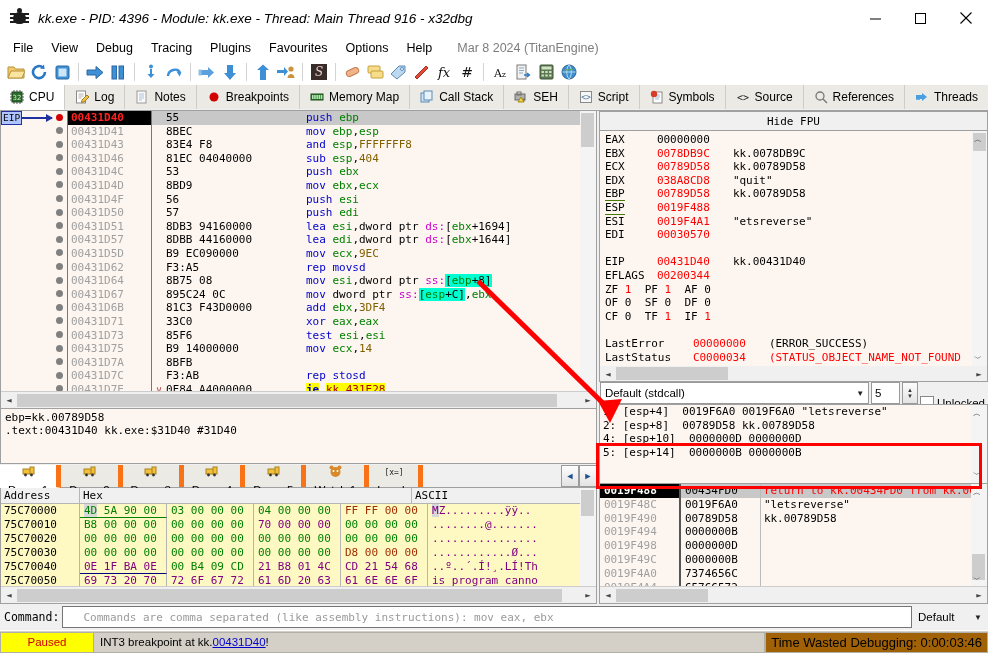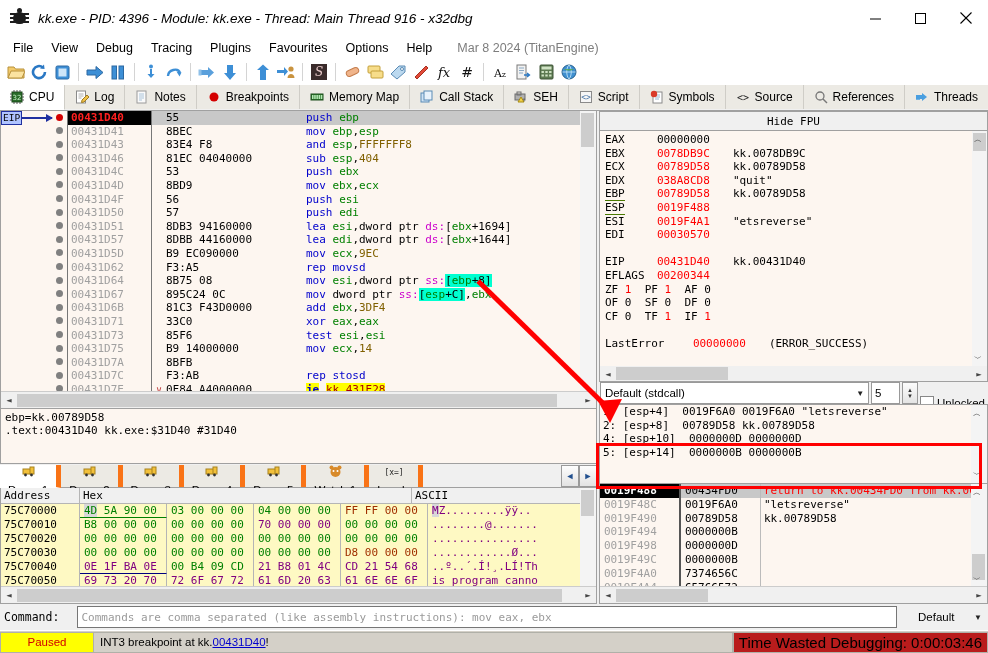--- a/index.html
+++ b/index.html
@@ -153,33 +153,33 @@
   .srow{height:13.8px;line-height:13.8px;display:flex;white-space:pre;}
   .saddr{width:75px;flex:0 0 auto;color:#a0a0a0;padding-left:4px;border-right:2px solid #555;}
   .svalue{width:75px;flex:0 0 auto;color:#000;padding-left:4px;border-right:1px solid #bbb;}
   .scom{flex:1 1 auto;color:#000;padding-left:3px;}
   .srow.sel .saddr{background:#000;color:#fff;font-weight:bold;}
   .srow.sel .svalue{background:#c8c8c8;}
   .srow.sel .scom{background:#c8c8c8;color:#ff0000;}
   .srow.sel2 .scom{color:#000;}
 
   
-  .cmdbar{height:26px;display:flex;align-items:center;flex:0 0 auto;background:#f0f0f0;padding:0 2px;gap:18px;}
+  .cmdbar{height:26px;display:flex;align-items:center;flex:0 0 auto;background:#f0f0f0;padding:0 2px;gap:3px;}
   .cmdlabel{font-family:"DejaVu Sans Mono",monospace;font-size:11.5px;padding-left:2px;}
-  .cmdinput{flex:1 1 auto;height:20px;border:1px solid #767676;background:#fff;display:flex;align-items:center;padding-left:3px;
+  .cmdinput{flex:1 1 auto;height:20px;border:1px solid #767676;background:#fff;display:flex;align-items:center;padding-left:20px;
             font-family:"DejaVu Sans Mono",monospace;font-size:11px;color:#9a9a9a;}
   .cmdsel{width:68px;height:20px;border:0;background:#f0f0f0;display:flex;align-items:center;justify-content:space-between;
           font-size:11.5px;padding-left:3px;}
   .statusbar{height:22px;display:flex;align-items:center;flex:0 0 auto;background:#d4d0c8;border-top:1px solid #fff;}
   .st-paused{width:92px;height:19px;background:#ffff00;color:#d00000;display:flex;align-items:center;justify-content:center;
              font-size:11.5px;border:1px solid #b0b0a8;}
   .st-msg{flex:1 1 auto;height:19px;background:#d4d0c8;border:1px solid #b0b0a8;border-left:none;display:flex;align-items:center;
           padding-left:6px;font-size:11.5px;}
   .st-msg a{color:#0000cc;text-decoration:underline;}
-  .st-time{height:19px;background:#b91c1c;border:1px solid #b0b0a8;display:flex;align-items:center;padding:0 5px;font-size:15px;}
+  .st-time{height:19px;background:#a16207;border:1px solid #b0b0a8;display:flex;align-items:center;padding:0 5px;font-size:13px;}
 
   
   .red-arrow{position:absolute;pointer-events:none;z-index:40;}
   .red-box{position:absolute;border:3px solid #ff0000;pointer-events:none;z-index:41;}
 </style>
 </head>
 <body>
 
 <div class="app">
 
@@ -645,20 +645,21 @@
             <div class="rrow"><span class="rname"></span><span class="rval black"></span><span class="rcom"></span></div>
             <div class="rrow"><span class="rname">EIP</span><span class="rval">00431D40</span><span class="rcom">kk.00431D40</span></div>
           </div>
         <div id="flag-rows">
             <div class="rrow"><span class="rname">EFLAGS</span><span class="rval">00200344</span></div>
             <div class="flagrow"><span>ZF <span class="fv">1</span></span>  <span>PF <span class="fv">1</span></span>  <span>AF <span class="fz">0</span></span></div>
             <div class="flagrow"><span>OF <span class="fz">0</span></span>  <span>SF <span class="fz">0</span></span>  <span>DF <span class="fz">0</span></span></div>
             <div class="flagrow"><span>CF <span class="fz">0</span></span>  <span>TF <span class="fv">1</span></span>  <span>IF <span class="fv">1</span></span></div>
             <div class="flagrow">&nbsp;</div>
             <div class="rrow"><span class="rname" style="width:88px">LastError</span><span class="rval">00000000</span><span class="rcom">(ERROR_SUCCESS)</span></div>
+            <div class="rrow"><span class="rname" style="width:88px">LastStatus</span><span class="rval">C0000034</span><span class="rcom" style="color:#ff0000">(STATUS_OBJECT_NAME_NOT_FOUND</span></div>
           </div>
         <div class="reg-vscroll">
           <div class="vthumb" style="top:2px;height:18px;"></div>
           <div style="position:absolute;left:2px;top:3px;font-size:8px;color:#444;">︿</div>
           <div style="position:absolute;left:2px;bottom:2px;font-size:8px;color:#444;">﹀</div>
         </div>
         <div class="reg-hscroll">
           <div class="sb-arrow">◄</div>
           <div class="sb-track">
               <div class="sb-thumb" style="left:0;width:112px;"></div>

